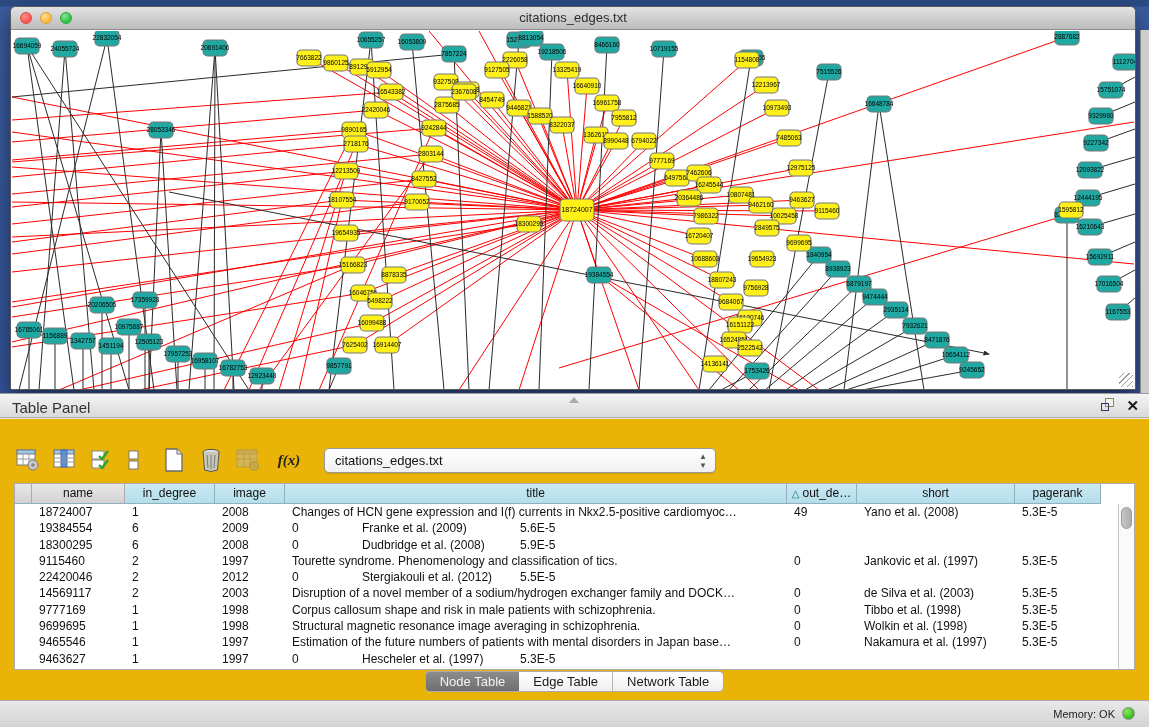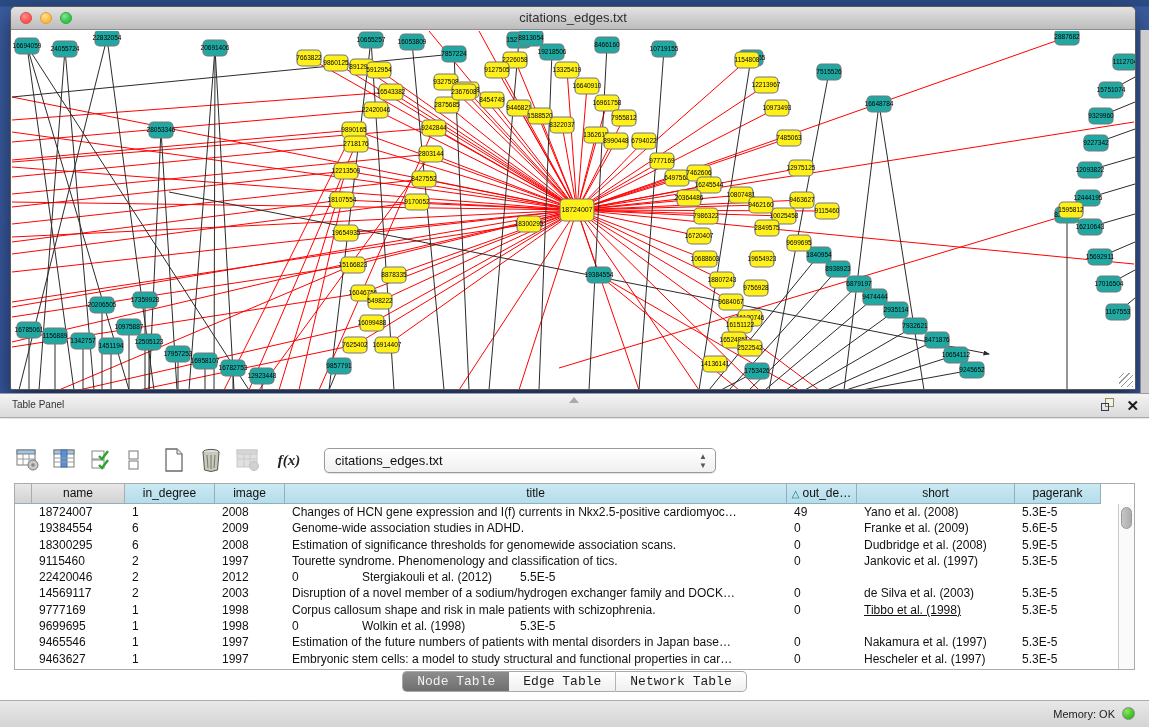--- a/index.html
+++ b/index.html
@@ -24,31 +24,31 @@
   .canvas-wrap { position:absolute; left:1px; top:24px; width:1123px; height:358px; background:#fff; overflow:hidden; }
   .grip { position:absolute; right:2px; bottom:2px; width:14px; height:14px;
           background:repeating-linear-gradient(135deg, transparent 0 3px, #9a9a9a 3px 4px); }
   .side-strip { position:absolute; left:1140px; top:30px; width:9px; height:363px;
                 background:#CDCDCD; border-left:1px solid #8a8a8a; }
 
   
   .panel-titlebar { position:absolute; left:0; top:393px; width:1149px; height:25px;
                     background:linear-gradient(#F4F4F4,#DADADA);
                     border-top:1px solid #9a9a9a; border-bottom:1px solid #ABABAB; }
-  .panel-title { position:absolute; left:12px; top:5px; font-size:10px; color:#333; }
+  .panel-title { position:absolute; left:12px; top:5px; font-size:15px; color:#333; }
   .splitter-grip { position:absolute; left:569px; top:3px; width:0; height:0;
                    border-left:5px solid transparent; border-right:5px solid transparent;
                    border-bottom:6px solid #9a9a9a; opacity:.8; }
   .panel-actions { position:absolute; right:10px; top:4px; display:flex; gap:10px; align-items:center; }
   .float-ic { width:15px; height:15px; position:relative; }
   .float-ic .sq1 { position:absolute; left:4px; top:0; width:9px; height:9px; border:1.5px solid #8a8a56; background:#f2f2e4; }
   .float-ic .sq2 { position:absolute; left:0; top:5px; width:8px; height:8px; border:1.5px solid #2d3a66; background:transparent; }
   .close-ic { font-size:15px; font-weight:bold; color:#1a1a1a; line-height:15px; cursor:default; }
 
-  .panel-body { position:absolute; left:0; top:419px; width:1149px; height:281px; background:#ffffff; }
+  .panel-body { position:absolute; left:0; top:419px; width:1149px; height:281px; background:#eab308; }
 
   
   .toolbar { position:absolute; left:14px; top:18px; width:1121px; height:46px; display:flex; align-items:center; }
   .tb-icon { width:28px; height:28px; margin-right:9px; display:flex; align-items:center; justify-content:center; }
   .fx { font-family:"Liberation Serif", serif; font-style:italic; font-weight:bold; font-size:15px; color:#222; }
   .combo { margin-left:12px; width:392px; height:25px; border:1px solid #9A9A9A; border-radius:5px;
            background:linear-gradient(#FFFFFF,#F0F0F0); display:flex; align-items:center; position:relative;
            box-shadow:0 1px 1px rgba(0,0,0,.12); }
   .combo-text { font-size:13px; color:#111; padding-left:10px; }
   .combo-arrows { position:absolute; right:8px; top:3px; display:flex; flex-direction:column; line-height:9px; }
@@ -65,21 +65,21 @@
   .sort-tri { color:#1b6e8c; font-size:10px; margin-right:3px; }
   .tbody { position:absolute; left:0; top:20px; right:16px; bottom:0; }
   .trow { display:flex; height:16.3px; }
   .td { font-size:12px; color:#111; padding-left:7px; white-space:nowrap; overflow:hidden; line-height:16px; }
   .vscroll { position:absolute; right:0; top:20px; width:16px; bottom:0;
              background:#FAFAFA; border-left:1px solid #C8C8C8; }
   .vthumb { position:absolute; left:2px; top:3px; width:11px; height:22px; border-radius:6px;
             background:linear-gradient(90deg,#C6C6C6,#ADADAD); border:1px solid #999; }
 
   
-  .tabs { position:absolute; left:0; top:252px; width:1149px; display:flex; justify-content:center;font-family:Liberation Mono, monospace; }
+  .tabs { position:absolute; left:0; top:252px; width:1149px; display:flex; justify-content:center; }
   .seg { height:21px; font-size:13px; line-height:20px; padding:0 14px; border-top:1px solid #A9A9A9;
          border-bottom:1px solid #A9A9A9; background:linear-gradient(#FFFFFF,#EFEFEF); color:#1a1a1a;
          cursor:default; }
   .seg.first { border-left:1px solid #A9A9A9; border-radius:5px 0 0 5px; }
   .seg.last { border-right:1px solid #A9A9A9; border-radius:0 5px 5px 0; }
   .seg.sel { background:linear-gradient(#8C8C8C,#6F6F6F); color:#F2F2F2; }
   .seg.mid-border { border-left:1px solid #B5B5B5; }
 
   
   .statusbar { position:absolute; left:0; top:700px; width:1149px; height:27px;
@@ -885,31 +885,29 @@
           <div class="td" style="width: 502px;">Changes of HCN gene expression and I(f) currents in Nkx2.5-positive cardiomyoc…</div>
           <div class="td" style="width: 70px;">49</div>
           <div class="td" style="width: 158px;">Yano et al. (2008)</div>
           <div class="td" style="width: 86px;">5.3E-5</div>
         </div>
         <div class="trow">
           <div class="td" style="width: 17px;"></div>
           <div class="td" style="width: 93px;">19384554</div>
           <div class="td" style="width: 90px;">6</div>
           <div class="td" style="width: 70px;">2009</div>
-          <div class="td" style="width: 502px;">Genome-wide association studies in ADHD.</div>
           <div class="td" style="width: 70px;">0</div>
           <div class="td" style="width: 158px;">Franke et al. (2009)</div>
           <div class="td" style="width: 86px;">5.6E-5</div>
         </div>
         <div class="trow">
           <div class="td" style="width: 17px;"></div>
           <div class="td" style="width: 93px;">18300295</div>
           <div class="td" style="width: 90px;">6</div>
           <div class="td" style="width: 70px;">2008</div>
-          <div class="td" style="width: 502px;">Estimation of significance thresholds for genomewide association scans.</div>
           <div class="td" style="width: 70px;">0</div>
           <div class="td" style="width: 158px;">Dudbridge et al. (2008)</div>
           <div class="td" style="width: 86px;">5.9E-5</div>
         </div>
         <div class="trow">
           <div class="td" style="width: 17px;"></div>
           <div class="td" style="width: 93px;">9115460</div>
           <div class="td" style="width: 90px;">2</div>
           <div class="td" style="width: 70px;">1997</div>
           <div class="td" style="width: 502px;">Tourette syndrome. Phenomenology and classification of tics.</div>
@@ -936,48 +934,48 @@
           <div class="td" style="width: 158px;">de Silva et al. (2003)</div>
           <div class="td" style="width: 86px;">5.3E-5</div>
         </div>
         <div class="trow">
           <div class="td" style="width: 17px;"></div>
           <div class="td" style="width: 93px;">9777169</div>
           <div class="td" style="width: 90px;">1</div>
           <div class="td" style="width: 70px;">1998</div>
           <div class="td" style="width: 502px;">Corpus callosum shape and risk in male patients with schizophrenia.</div>
           <div class="td" style="width: 70px;">0</div>
-          <div class="td" style="width: 158px; text-decoration: underline;">Tibbo et al. (1998)</div>
+          <div class="td" style="width: 158px;">Tibbo et al. (1998)</div>
           <div class="td" style="width: 86px;">5.3E-5</div>
         </div>
         <div class="trow">
           <div class="td" style="width: 17px;"></div>
           <div class="td" style="width: 93px;">9699695</div>
           <div class="td" style="width: 90px;">1</div>
           <div class="td" style="width: 70px;">1998</div>
+          <div class="td" style="width: 502px;">Structural magnetic resonance image averaging in schizophrenia.</div>
           <div class="td" style="width: 70px;">0</div>
           <div class="td" style="width: 158px;">Wolkin et al. (1998)</div>
           <div class="td" style="width: 86px;">5.3E-5</div>
         </div>
         <div class="trow">
           <div class="td" style="width: 17px;"></div>
           <div class="td" style="width: 93px;">9465546</div>
           <div class="td" style="width: 90px;">1</div>
           <div class="td" style="width: 70px;">1997</div>
           <div class="td" style="width: 502px;">Estimation of the future numbers of patients with mental disorders in Japan base…</div>
           <div class="td" style="width: 70px;">0</div>
           <div class="td" style="width: 158px;">Nakamura et al. (1997)</div>
           <div class="td" style="width: 86px;">5.3E-5</div>
         </div>
         <div class="trow">
           <div class="td" style="width: 17px;"></div>
           <div class="td" style="width: 93px;">9463627</div>
           <div class="td" style="width: 90px;">1</div>
           <div class="td" style="width: 70px;">1997</div>
-          <div class="td" style="width: 502px;">Embryonic stem cells: a model to study structural and functional properties in car…</div>
           <div class="td" style="width: 70px;">0</div>
           <div class="td" style="width: 158px;">Hescheler et al. (1997)</div>
           <div class="td" style="width: 86px;">5.3E-5</div>
         </div>
       </div>
     <div class="vscroll">
         <div class="vthumb"></div>
       </div>
   </div>
 

